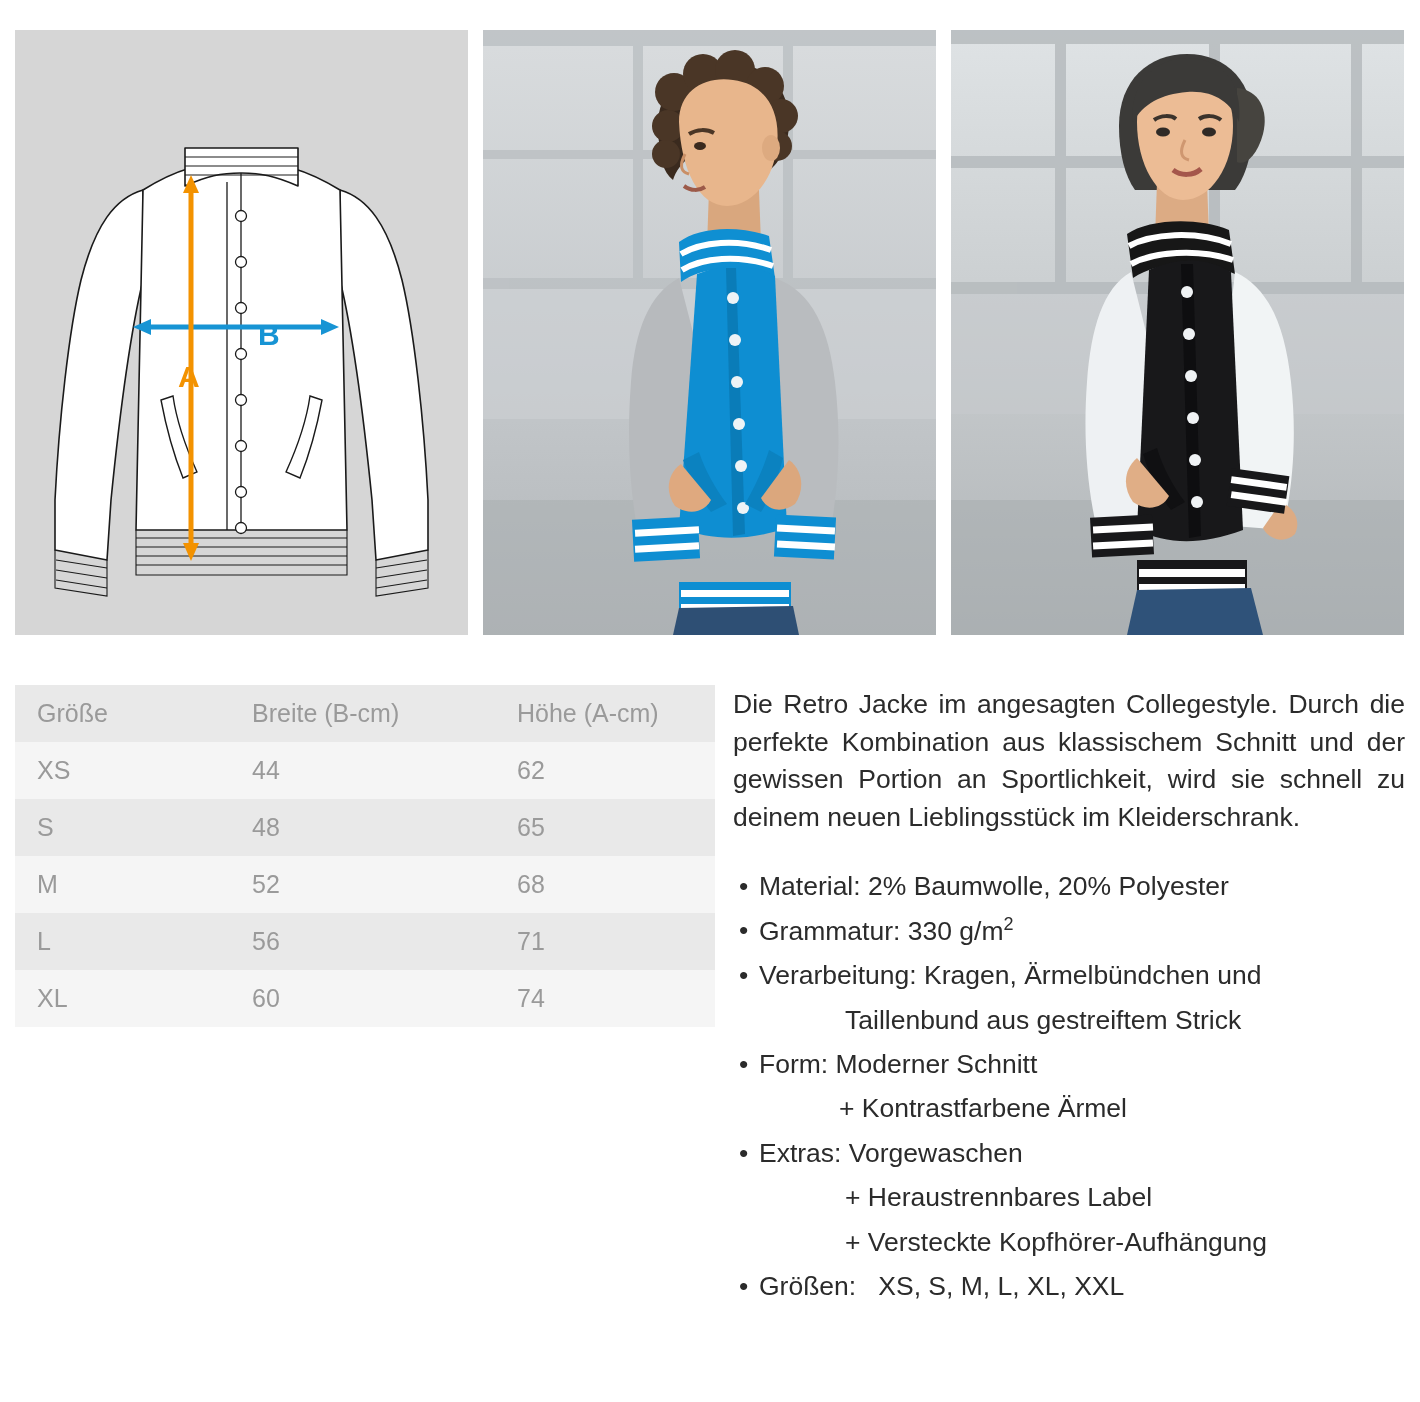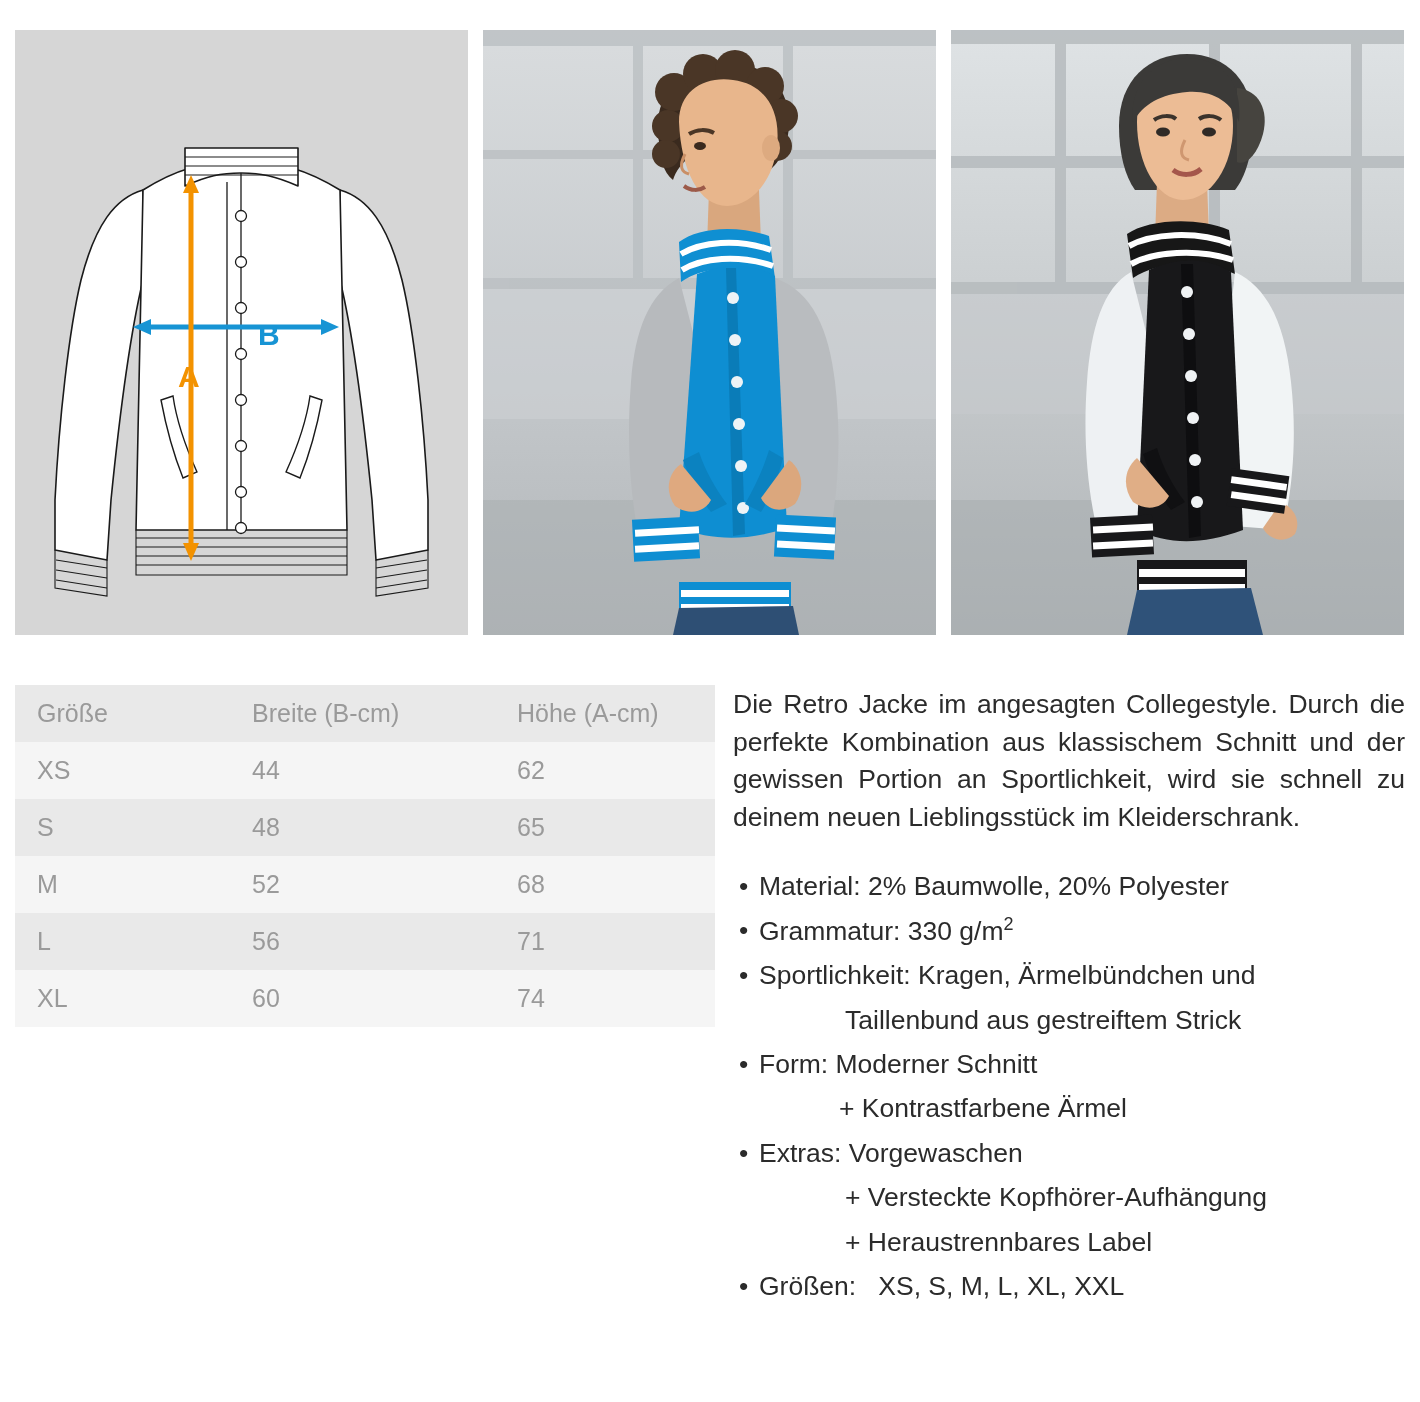--- a/index.html
+++ b/index.html
@@ -446,33 +446,33 @@
     </tbody>
   </table>
 
 
   <div class="desc">
     <p class="intro">Die Retro Jacke im angesagten Collegestyle. Durch die perfekte Kombination aus klassischem Schnitt und der gewissen Portion an Sportlichkeit, wird sie schnell zu deinem neuen Lieblingsstück im Kleiderschrank.</p>
 
     <ul class="bullets">
       <li>Material: 2% Baumwolle, 20% Polyester</li>
       <li><span>Grammatur: 330 g/m</span><sup>2</sup></li>
-      <li>Sportlichkeit: Kragen, Ärmelbündchen und</li>
+      <li>Verarbeitung: Kragen, Ärmelbündchen und</li>
     </ul>
     <div class="sub">Taillenbund aus gestreiftem Strick</div>
 
     <ul class="bullets">
       <li>Form: Moderner Schnitt</li>
     </ul>
     <div class="sub narrow">+ Kontrastfarbene Ärmel</div>
 
     <ul class="bullets">
       <li>Extras: Vorgewaschen</li>
     </ul>
+    <div class="sub">+ Heraustrennbares Label</div>
     <div class="sub">+ Versteckte Kopfhörer-Aufhängung</div>
-    <div class="sub">+ Heraustrennbares Label</div>
 
     <ul class="bullets">
       <li class="sizes-inline">Größen:   XS, S, M, L, XL, XXL</li>
     </ul>
   </div>
 
 </div>
 
 </body></html>

